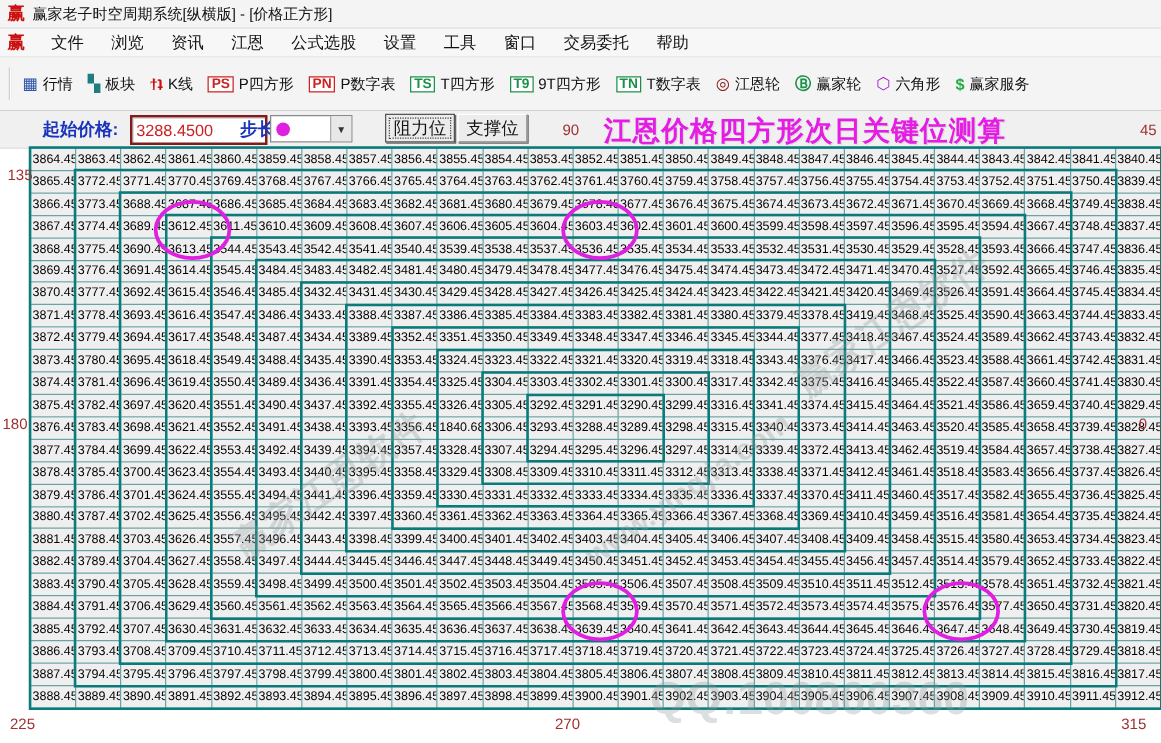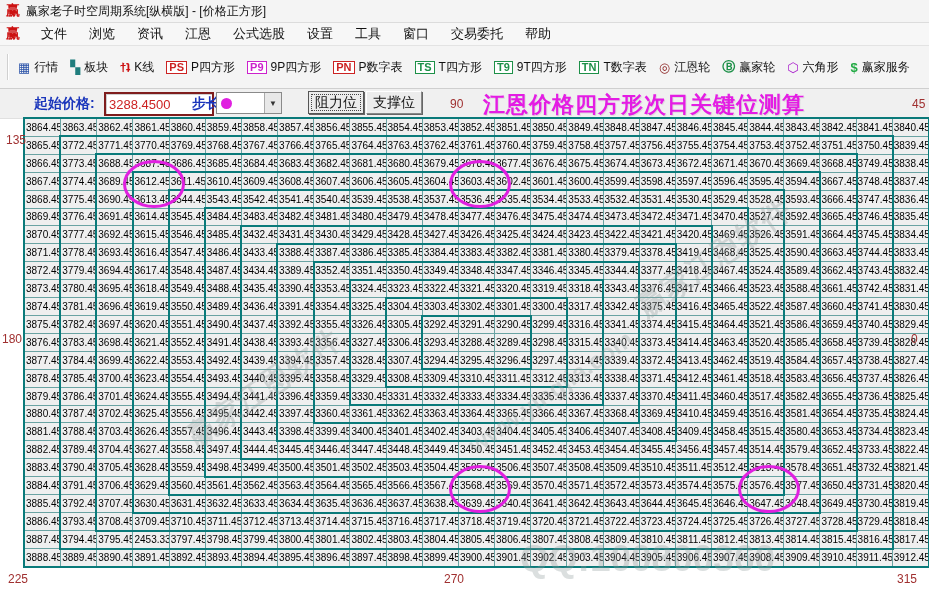--- a/index.html
+++ b/index.html
@@ -92,26 +92,20 @@
         <span>K线</span>
       </span>
       <span class="tb-item">
         <span class="ticon">
           <span class="badge" style="color:#cc2222;border-color:#cc2222">PS</span>
         </span>
         <span>P四方形</span>
       </span>
       <span class="tb-item">
         <span class="ticon">
-          <span class="badge" style="color:#cc22cc;border-color:#cc22cc">P9</span>
-        </span>
-        <span>9P四方形</span>
-      </span>
-      <span class="tb-item">
-        <span class="ticon">
           <span class="badge" style="color:#cc2222;border-color:#cc2222">PN</span>
         </span>
         <span>P数字表</span>
       </span>
       <span class="tb-item">
         <span class="ticon">
           <span class="badge" style="color:#1d9048;border-color:#1d9048">TS</span>
         </span>
         <span>T四方形</span>
       </span>
@@ -492,21 +486,21 @@
         <tr>
           <td class="card">3876.45</td>
           <td class="card">3783.45</td>
           <td class="card">3698.45</td>
           <td class="card">3621.45</td>
           <td class="card">3552.45</td>
           <td class="card">3491.45</td>
           <td class="card">3438.45</td>
           <td class="card">3393.45</td>
           <td class="card">3356.45</td>
-          <td class="card">3327.45</td>
+          <td class="card">1840.68</td>
           <td class="card">3306.45</td>
           <td class="card">3293.45</td>
           <td class="centercell">3288.45</td>
           <td class="card">3289.45</td>
           <td class="card">3298.45</td>
           <td class="card">3315.45</td>
           <td class="card">3340.45</td>
           <td class="card">3373.45</td>
           <td class="card">3414.45</td>
           <td class="card">3463.45</td>
@@ -783,21 +777,21 @@
           <td>3726.45</td>
           <td>3727.45</td>
           <td class="diag">3728.45</td>
           <td>3729.45</td>
           <td>3818.45</td>
         </tr>
         <tr>
           <td>3887.45</td>
           <td class="diag">3794.45</td>
           <td>3795.45</td>
-          <td>2453.33</td>
+          <td>3796.45</td>
           <td>3797.45</td>
           <td>3798.45</td>
           <td>3799.45</td>
           <td>3800.45</td>
           <td>3801.45</td>
           <td>3802.45</td>
           <td>3803.45</td>
           <td>3804.45</td>
           <td class="card">3805.45</td>
           <td>3806.45</td>

